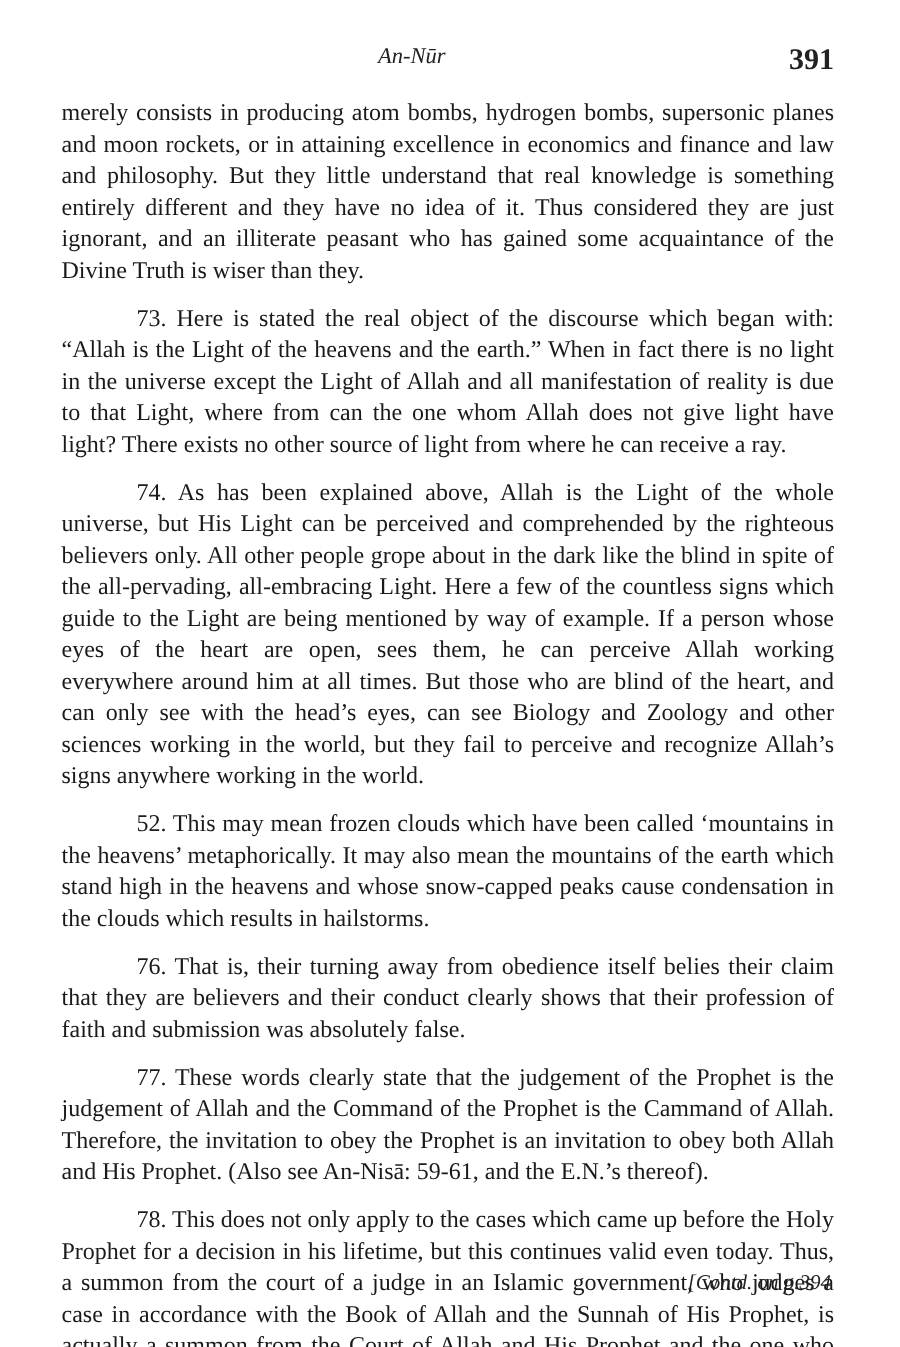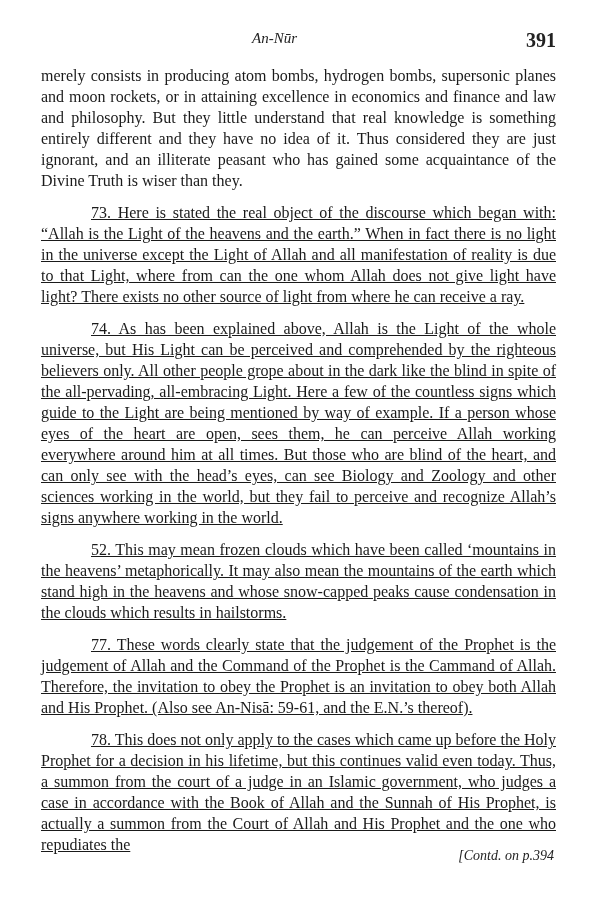--- a/index.html
+++ b/index.html
@@ -15,36 +15,37 @@
   }
   .page-number {
     position: absolute; right: 44px; top: 29px;
     font-size: 20px; font-weight: bold; color: #222;
   }
   .body-text {
     position: absolute; left: 41px; top: 65px; width: 515px;
     font-size: 16px; line-height: 21px; text-align: justify;
   }
   .para { margin: 0 0 11px 0; text-indent: 0; }
-  .para.indented { text-indent: 50px; text-decoration: underline; }
+  .para.indented { text-indent: 50px; }
   .footer-note {
     position: absolute; right: 46px; top: 848px;
     font-style: italic; font-size: 14px; color: #222;
   }
 </style>
 </head>
 <body>
 
 <div class="page">
   <div class="header-title">An-Nūr</div>
   <div class="page-number">391</div>
 
   <div class="body-text">
     <p class="para">merely consists in producing atom bombs, hydrogen bombs, supersonic planes and moon rockets, or in attaining excellence in economics and finance and law and philosophy. But they little understand that real knowledge is something entirely different and they have no idea of it. Thus considered they are just ignorant, and an illiterate peasant who has gained some acquaintance of the Divine Truth is wiser than they.</p>
     <p class="para indented">73. Here is stated the real object of the discourse which began with: “Allah is the Light of the heavens and the earth.” When in fact there is no light in the universe except the Light of Allah and all manifestation of reality is due to that Light, where from can the one whom Allah does not give light have light? There exists no other source of light from where he can receive a ray.</p>
     <p class="para indented">74. As has been explained above, Allah is the Light of the whole universe, but His Light can be perceived and comprehended by the righteous believers only. All other people grope about in the dark like the blind in spite of the all-pervading, all-embracing Light. Here a few of the countless signs which guide to the Light are being mentioned by way of example. If a person whose eyes of the heart are open, sees them, he can perceive Allah working everywhere around him at all times. But those who are blind of the heart, and can only see with the head’s eyes, can see Biology and Zoology and other sciences working in the world, but they fail to perceive and recognize Allah’s signs anywhere working in the world.</p>
     <p class="para indented">52. This may mean frozen clouds which have been called ‘mountains in the heavens’ metaphorically. It may also mean the mountains of the earth which stand high in the heavens and whose snow-capped peaks cause condensation in the clouds which results in hailstorms.</p>
+    <p class="para indented">76. That is, their turning away from obedience itself belies their claim that they are believers and their conduct clearly shows that their profession of faith and submission was absolutely false.</p>
     <p class="para indented">77. These words clearly state that the judgement of the Prophet is the judgement of Allah and the Command of the Prophet is the Cammand of Allah. Therefore, the invitation to obey the Prophet is an invitation to obey both Allah and His Prophet. (Also see An-Nisā: 59-61, and the E.N.’s thereof).</p>
     <p class="para indented">78. This does not only apply to the cases which came up before the Holy Prophet for a decision in his lifetime, but this continues valid even today. Thus, a summon from the court of a judge in an Islamic government, who judges a case in accordance with the Book of Allah and the Sunnah of His Prophet, is actually a summon from the Court of Allah and His Prophet and the one who repudiates the</p>
   </div>
 
   <div class="footer-note">[Contd. on p.394</div>
 </div>
 
 </body></html>

